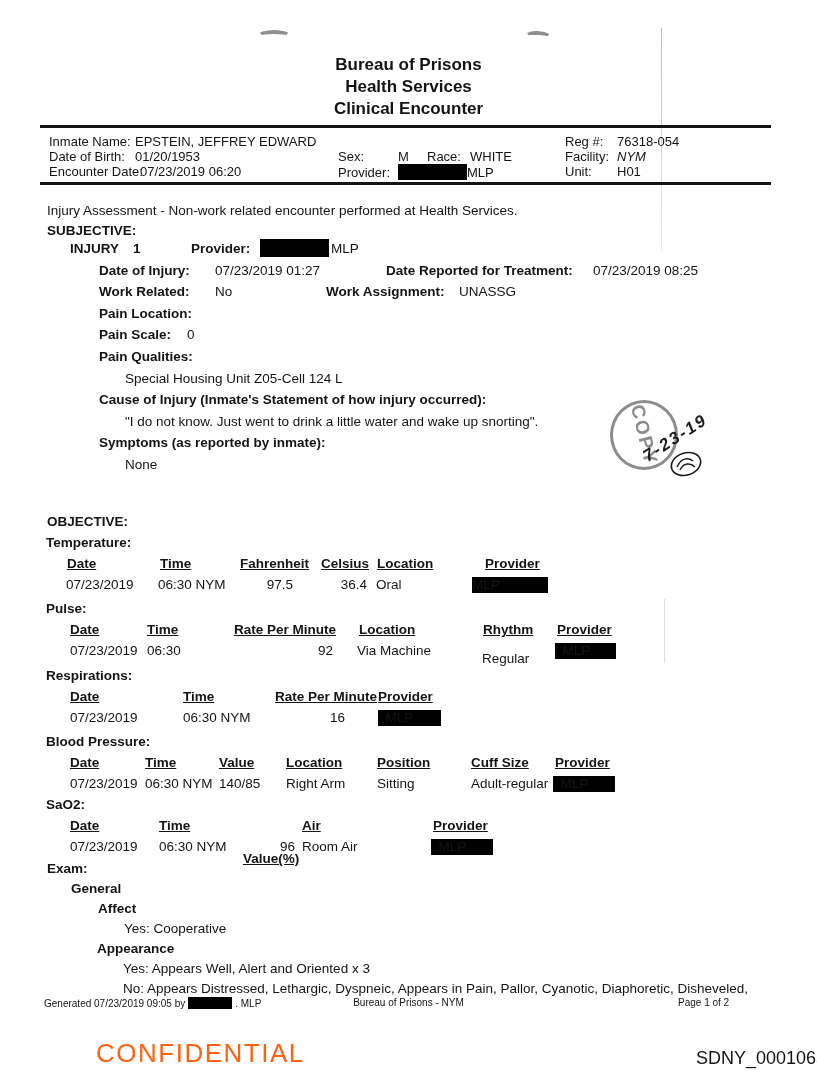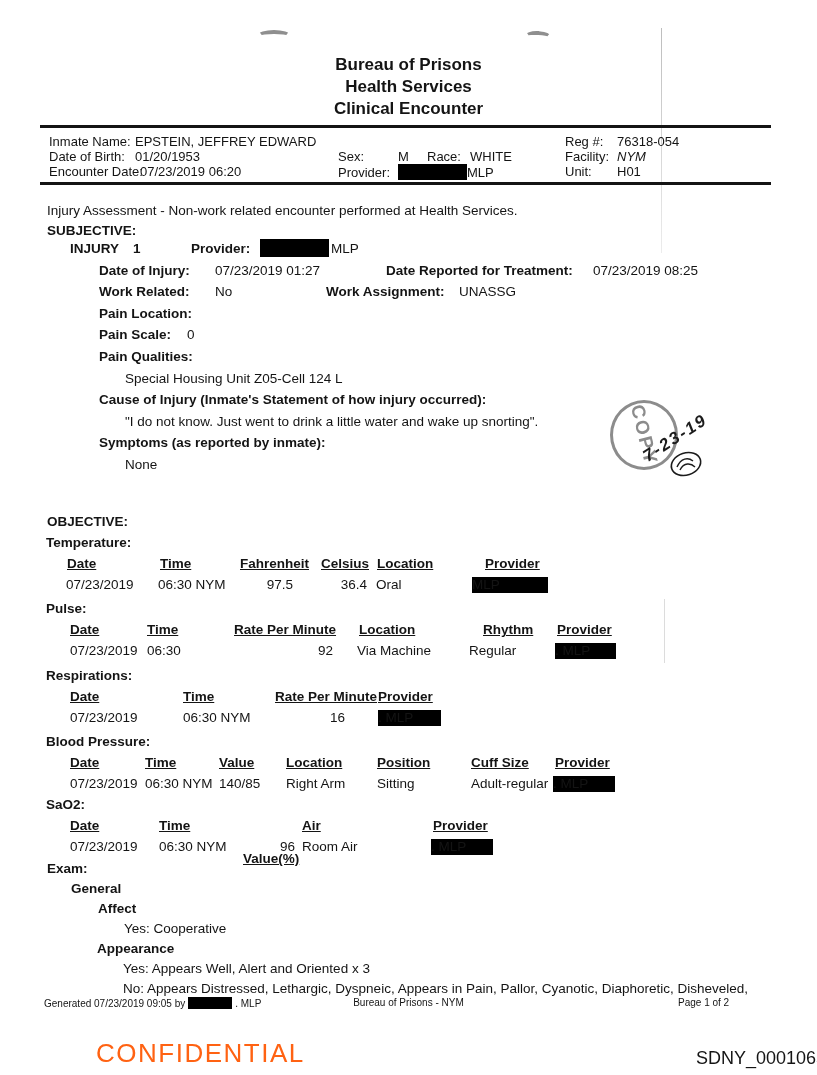--- a/index.html
+++ b/index.html
@@ -192,21 +192,21 @@
       <span class="vh" style="left:234px;">Rate Per Minute</span>
       <span class="vh" style="left:359px;">Location</span>
       <span class="vh" style="left:483px;">Rhythm</span>
       <span class="vh" style="left:557px;">Provider</span>
     </div>
     <div class="vrow" style="top:42px;">
       <span style="left:70px;">07/23/2019</span>
       <span style="left:147px;">06:30</span>
       <span class="num" style="left:270px;width:63px;">92</span>
       <span style="left:357px;">Via Machine</span>
-      <span style="left:469px;">Regular</span>
+      <span style="left:482px;margin-top:8px;">Regular</span>
       <span style="left:555px;">
           <span class="redact" style="width:61px;"></span>
           <span>. MLP</span>
         </span>
     </div>
   </div>
 
   <div class="vsec" style="top:668px;">
     <div class="vlabel">Respirations:</div>
     <div class="vrow" style="top:21px;">

